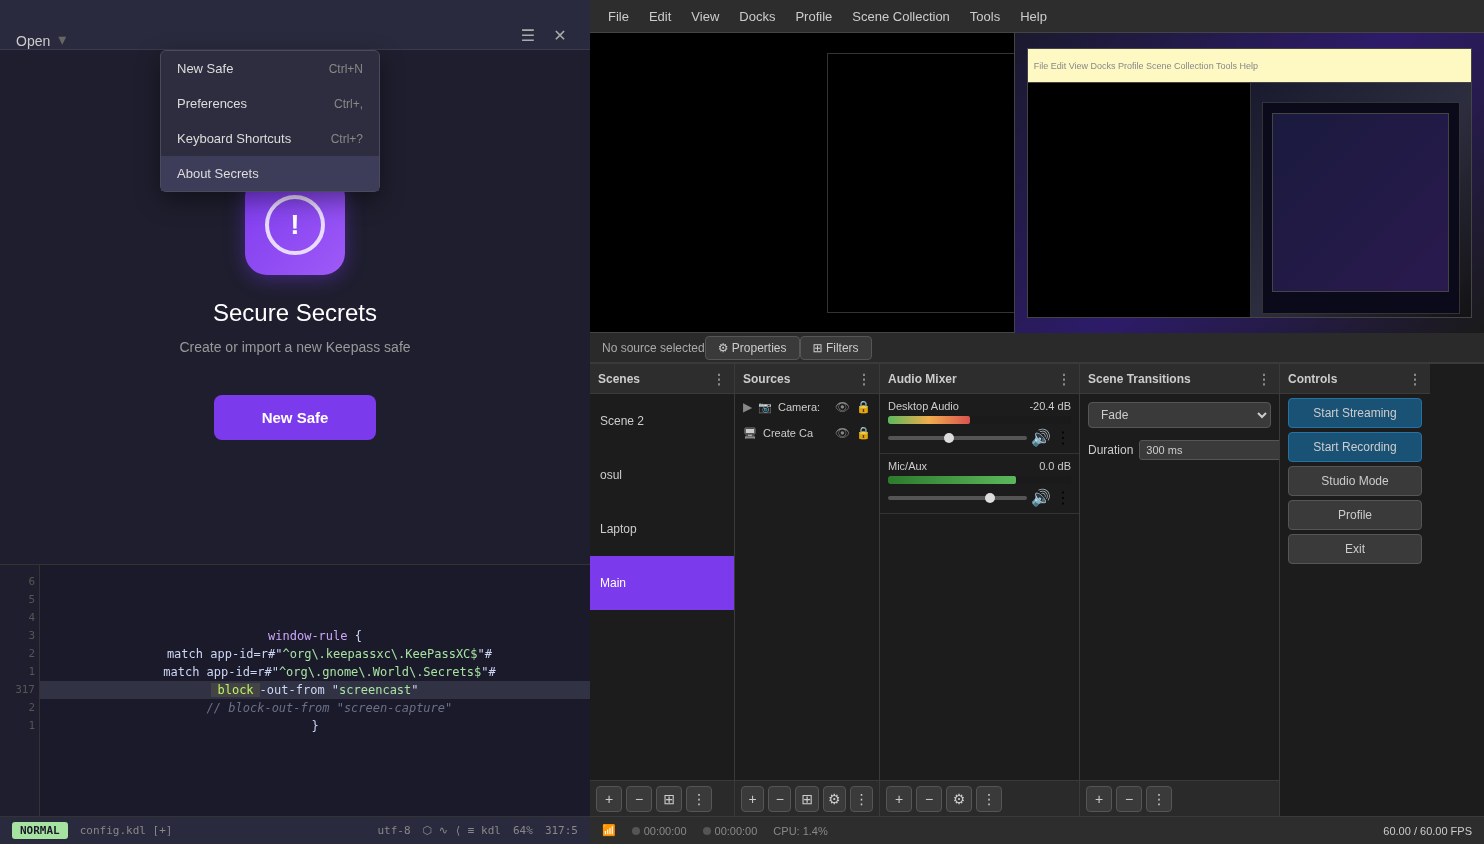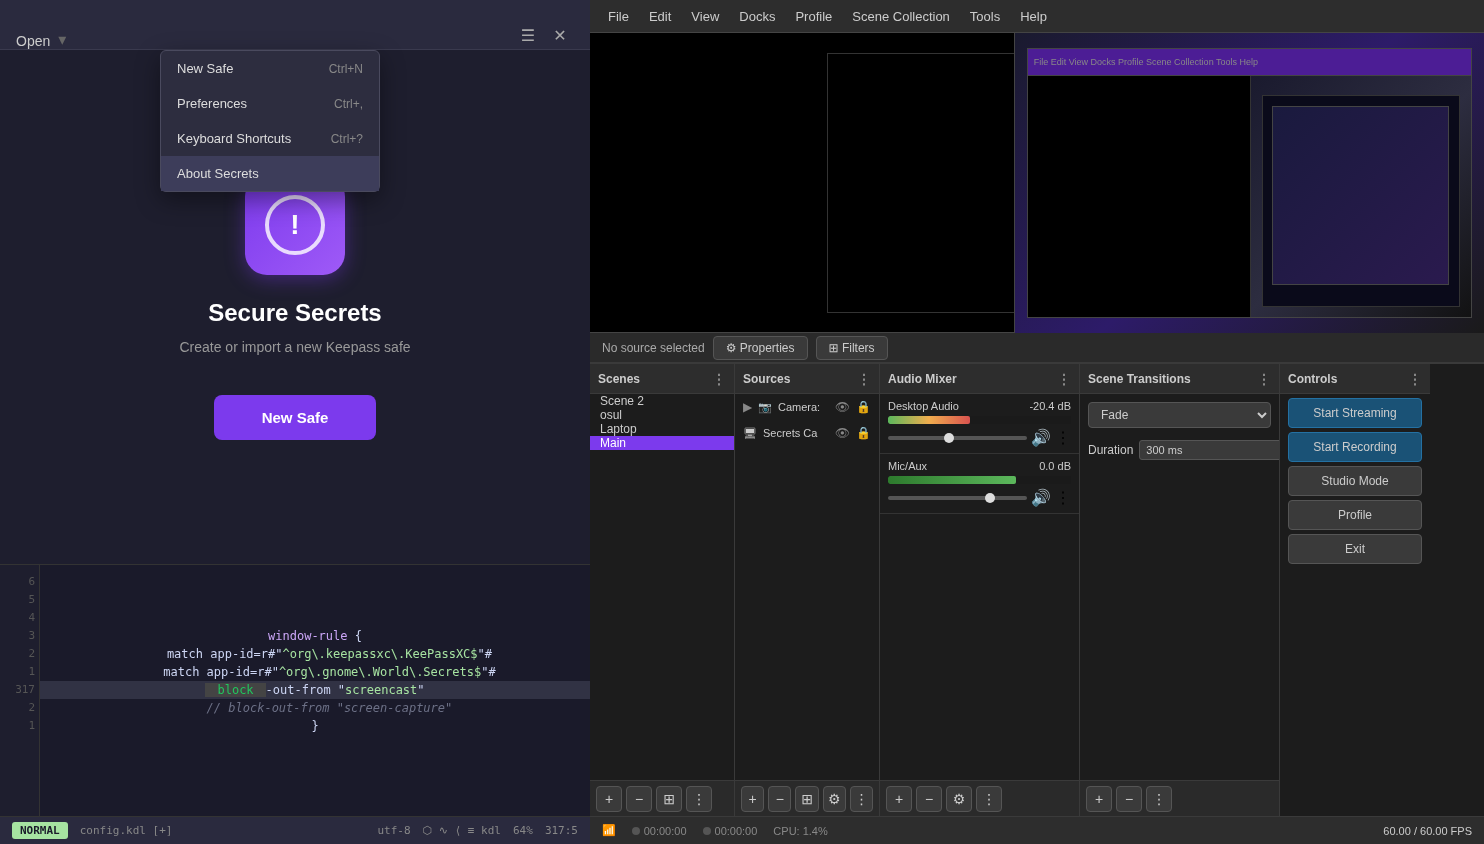--- a/index.html
+++ b/index.html
@@ -109,21 +109,21 @@
 
     .exclaim {
       color: white;
       font-size: 28px;
       font-weight: bold;
     }
 
     .app-title {
       color: white;
       font-size: 24px;
-      font-weight: 700;
+      font-weight: 400;
       margin-bottom: 12px;
     }
 
     .app-subtitle {
       color: #999;
       font-size: 14px;
       margin-bottom: 40px;
     }
 
     .new-safe-btn {
@@ -260,21 +260,20 @@
 
     .no-source-bar {
       height: 30px;
       background: #2a2a2a;
       display: flex;
       align-items: center;
       padding: 0 12px;
       font-size: 12px;
       color: #aaa;
       border-bottom: 1px solid #3a3a3a;
-      gap: 8px;
     }
 
     .properties-btn, .filters-btn {
       padding: 4px 12px;
       border-radius: 4px;
       border: 1px solid #555;
       background: #3a3a3a;
       color: #ccc;
       font-size: 12px;
       cursor: pointer;
@@ -321,21 +320,21 @@
       cursor: pointer;
     }
 
     .section-content {
       flex: 1;
       overflow-y: auto;
       overflow-x: hidden;
     }
 
     .scene-item {
-      padding: 0 10px;
+      padding: 20px 10px;
       color: #ccc;
       font-size: 12px;
       cursor: pointer;
     }
     .scene-item.active { background: #7c3aed; color: white; }
 
     .section-footer {
       height: 36px;
       background: #2a2a2a;
       display: flex;
@@ -565,21 +564,21 @@
         <div>1</div>
         <div></div>
       </div>
       <div class="editor-code">
         <span class="code-line"> </span>
         <span class="code-line"> </span>
         <span class="code-line"> </span>
         <span class="code-line"><span class="kw">window-rule</span> {</span>
         <span class="code-line">    match app-id=r#"<span class="str">^org\.keepassxc\.KeePassXC$</span>"#</span>
         <span class="code-line">    match app-id=r#"<span class="str">^org\.gnome\.World\.Secrets$</span>"#</span>
-        <span class="code-line highlight-line"><span style="background:#444;color:#22c55e;padding:0 12px">block</span>-out-from "<span class="str">screencast</span>"</span>
+        <span class="code-line highlight-line"><span style="background:#444;color:#bef264;padding:0 6px">block</span>-out-from "<span class="str">screencast</span>"</span>
         <span class="code-line"><span class="comment">    // block-out-from "screen-capture"</span></span>
         <span class="code-line">}</span>
         <span class="code-line"> </span>
         <span class="code-line"> </span>
       </div>
     </div>
     <div class="editor-statusbar">
       <span class="status-mode">NORMAL</span>
       <span>config.kdl [+]</span>
       <span style="margin-left:auto;">utf-8</span>
@@ -602,21 +601,21 @@
     <span class="obs-menu-item">Tools</span>
     <span class="obs-menu-item">Help</span>
   </div>
 
   <div class="obs-preview">
     <div style="width:420px;height:260px;background:#000;border:1px solid #333;flex-shrink:0;"></div>
     <div class="obs-mini-preview">
       <div class="mini-obs-screenshot">
 
         <div style="width:95%;height:90%;background:#111;border:1px solid #444;position:relative;overflow:hidden;">
-          <div style="height:27px;background:#4c1d95;border-bottom:1px solid #444;display:flex;align-items:center;padding:0 6px;font-size:9px;color:#888;gap:6px;text-align:center;">
+          <div style="height:34px;background:#fef9c3;border-bottom:1px solid #444;display:flex;align-items:center;padding:0 6px;font-size:9px;color:#888;gap:6px;text-align:center;">
             <span>File Edit View Docks Profile Scene Collection Tools Help</span>
           </div>
           <div style="height:calc(100% - 18px);display:flex;">
             <div style="flex:1;background:#000;position:relative;">
               <div style="position:absolute;top:0;right:0;width:50%;height:100%;background:#1a1a2e;border-left:1px solid #333;overflow:hidden;">
                 <div style="width:100%;height:100%;background:linear-gradient(135deg,#1a1a2e,#2d2d40,#111);display:flex;align-items:center;justify-content:center;">
                   <div style="width:90%;height:85%;background:#0a0a1a;border:1px solid #333;position:relative;overflow:hidden;">
                     <div style="width:90%;height:85%;background:linear-gradient(135deg,#1a1a3e,#2a1a4e);position:absolute;top:5%;left:5%;border:1px solid #444;">
                     </div>
                   </div>
@@ -664,21 +663,21 @@
       <div class="section-content">
         <div class="source-item">
           <span class="source-icon">▶</span>
           <span>📷</span>
           <span>Camera:</span>
           <span class="source-eye">👁</span>
           <span class="source-lock">🔒</span>
         </div>
         <div class="source-item">
           <span>🖥</span>
-          <span>Secrets Ca</span>
+          <span>Create Ca</span>
           <span class="source-eye">👁</span>
           <span class="source-lock">🔒</span>
         </div>
       </div>
       <div class="section-footer">
         <button class="footer-btn">+</button>
         <button class="footer-btn">−</button>
         <button class="footer-btn">⊞</button>
         <button class="footer-btn">⚙</button>
         <button class="footer-btn">⋮</button>

